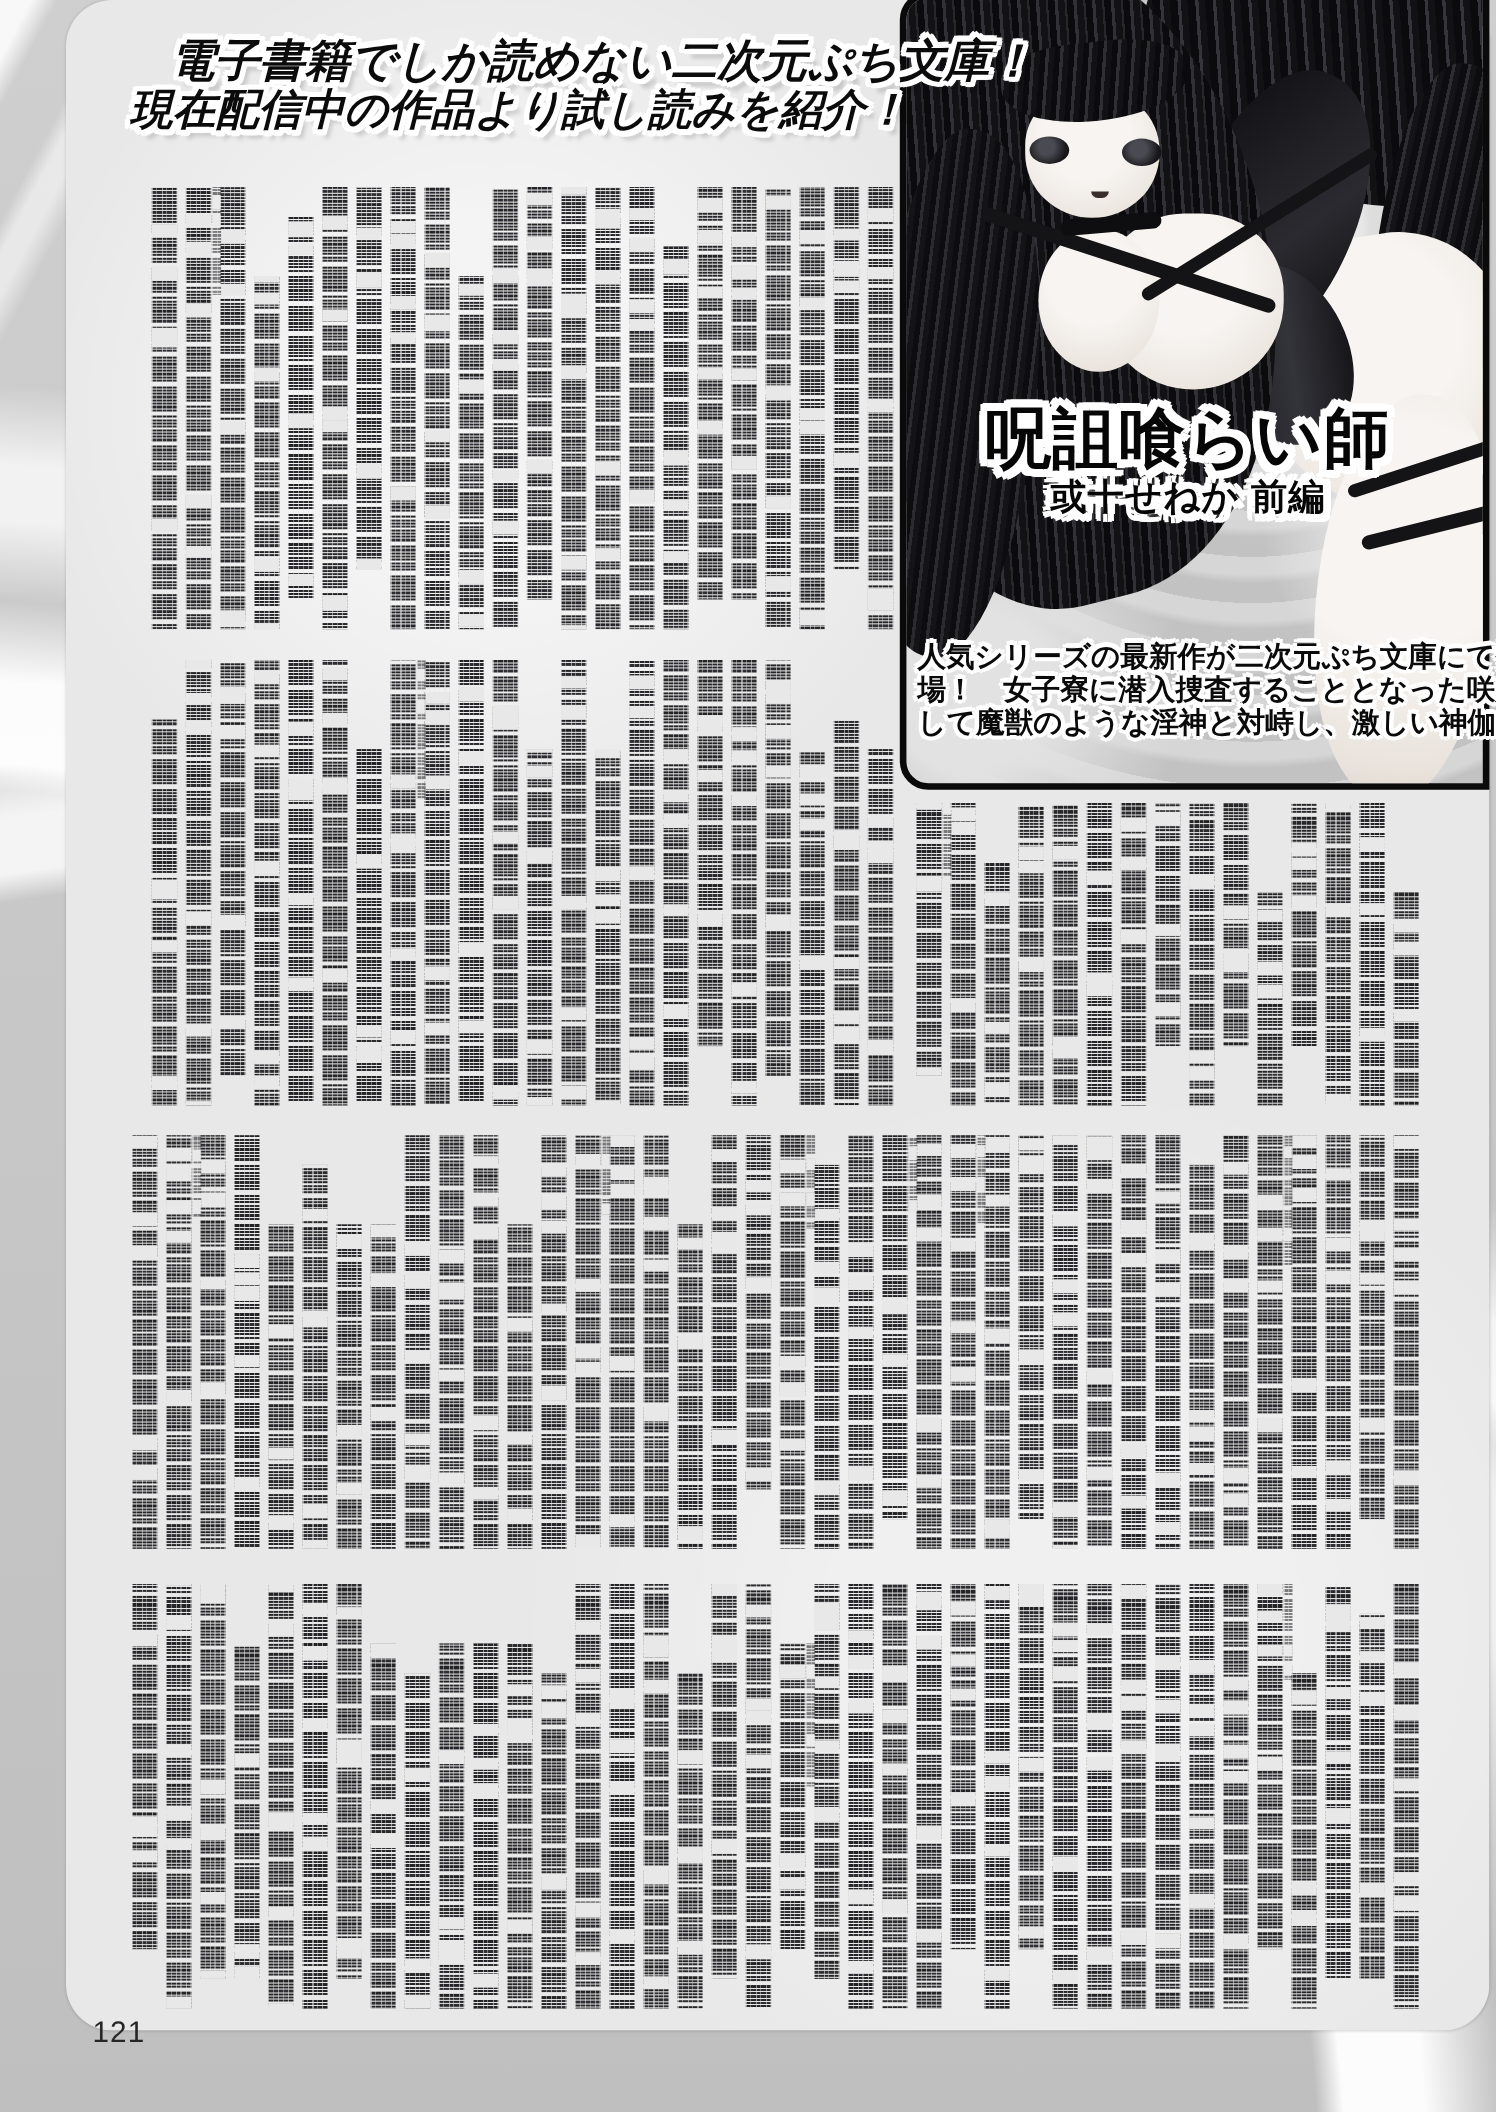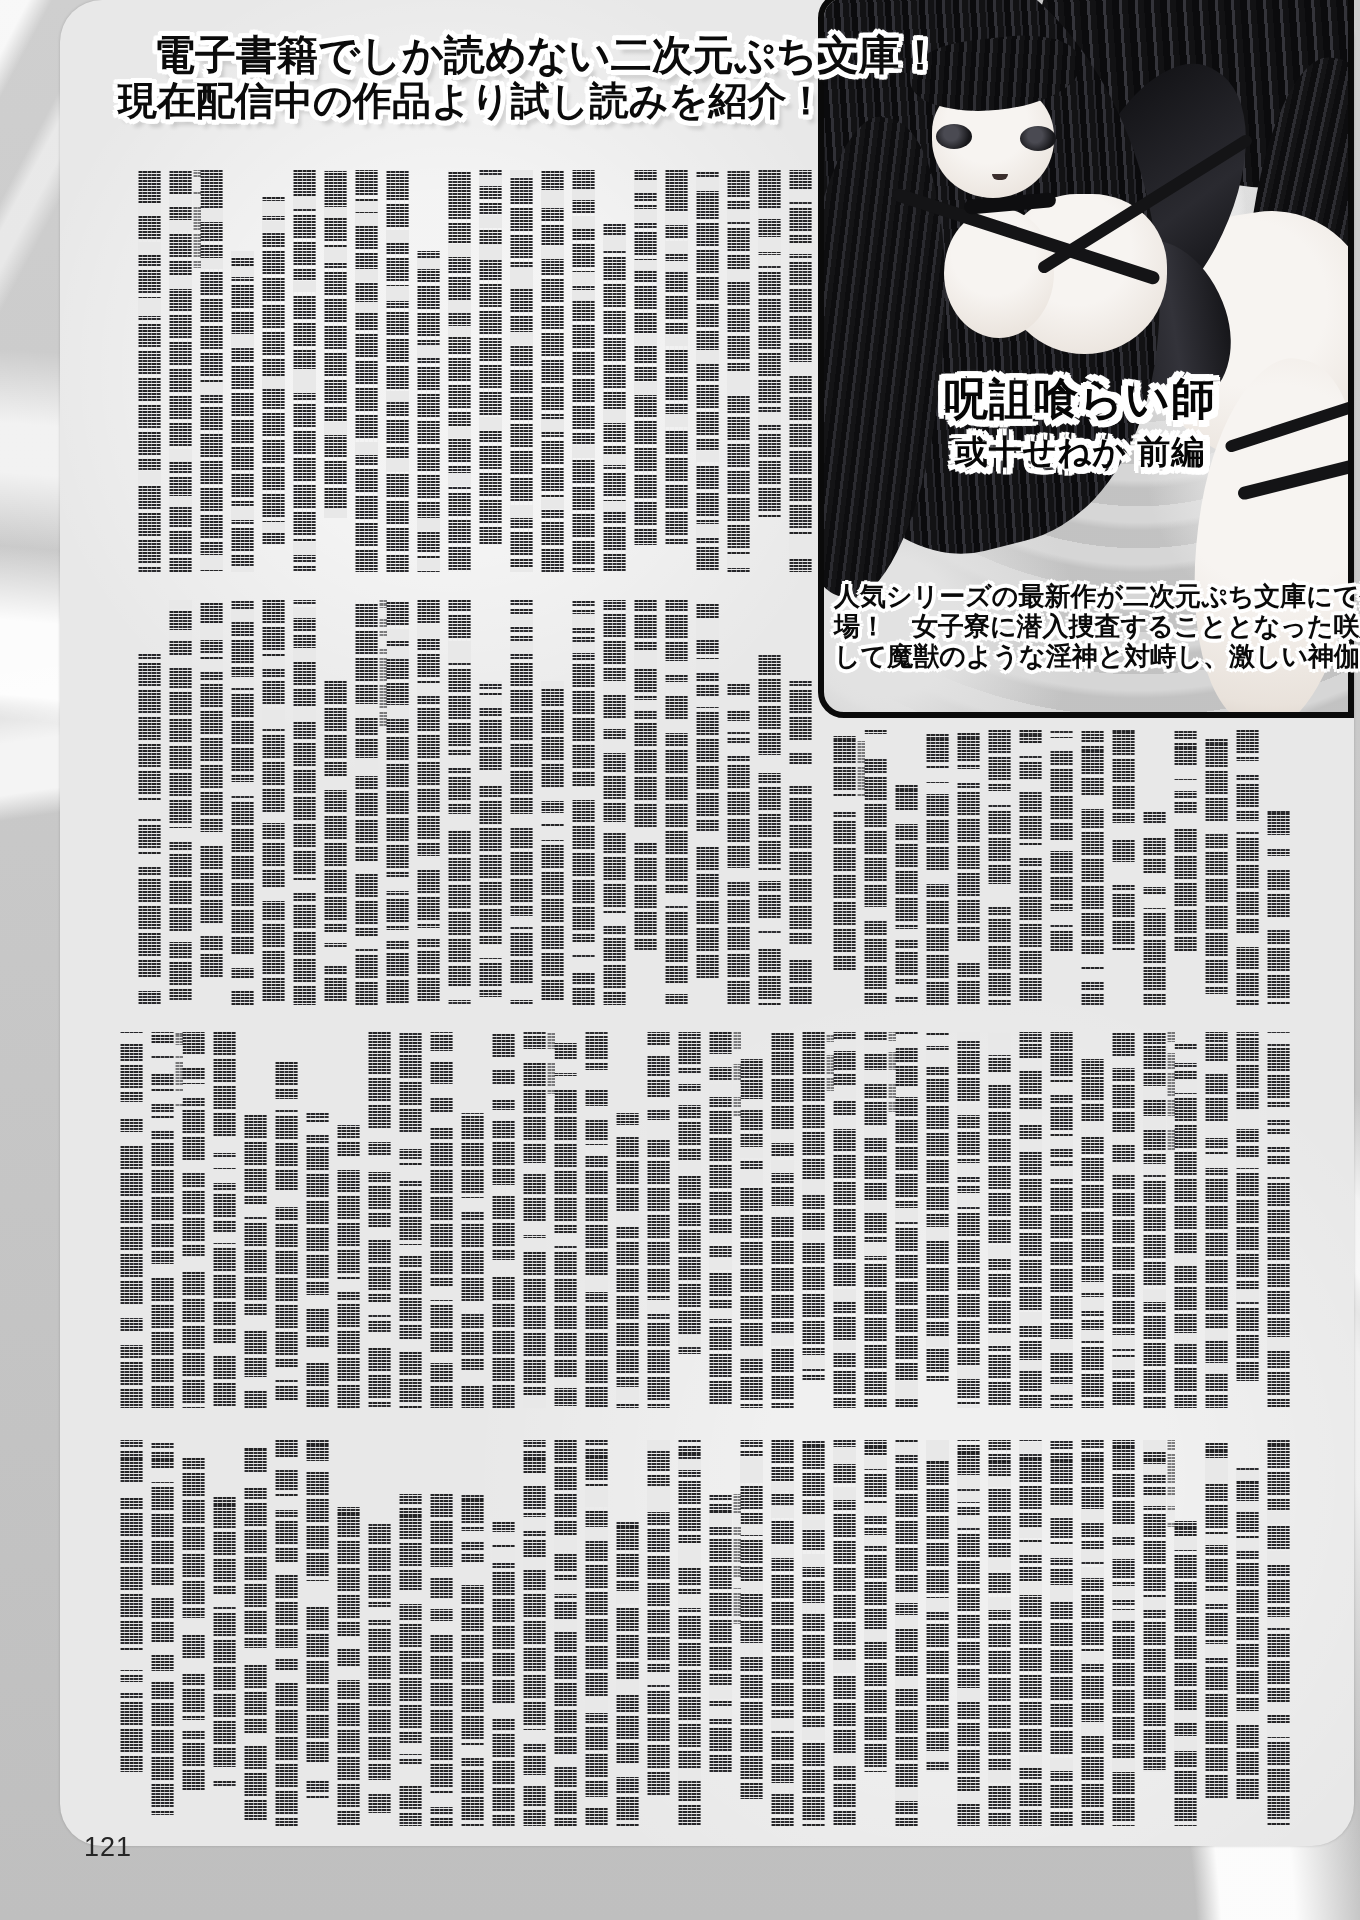--- a/index.html
+++ b/index.html
@@ -25,20 +25,21 @@
   
   .hdr{position:absolute;left:118px;top:32px;z-index:7;color:#0b0b0b;font-weight:bold;white-space:nowrap;}
   .hdr .l1{font-size:41px;line-height:47px;padding-left:36px;}
   .hdr .l2{font-size:39px;line-height:44px;}
   .outl{
     text-shadow:
       -4px -4px 0 #fff, 4px -4px 0 #fff, -4px 4px 0 #fff, 4px 4px 0 #fff,
       -5px 0 0 #fff, 5px 0 0 #fff, 0 -5px 0 #fff, 0 5px 0 #fff,
       -3px -5px 0 #fff, 3px 5px 0 #fff, -5px 3px 0 #fff, 5px -3px 0 #fff,
       0 0 7px rgba(255,255,255,.9), 6px 8px 4px rgba(0,0,0,.18);
+    font-style: italic;
   }
   
   .illust{
     position:absolute;left:818px;top:-8px;width:536px;height:726px;z-index:2;
     border:6px solid #0a0a0a;border-radius:26px 0 0 26px;box-sizing:border-box;
     overflow:hidden;
     background:
       radial-gradient(circle at 86% 10%, #f6f6f6 0 55px, rgba(246,246,246,0) 150px),
       radial-gradient(circle at 65% 40%, #f0f0f0 0 60px, rgba(240,240,240,0) 170px),
       radial-gradient(circle at 92% 66%, #ececec 0 55px, rgba(236,236,236,0) 160px),
@@ -75,21 +76,21 @@
   .mouth{left:168px;top:176px;width:16px;height:6px;border-radius:0 0 10px 10px;background:#3a2e2c;}
   .choker{left:140px;top:198px;width:92px;height:15px;background:#0e0e10;border-radius:8px;transform:rotate(-5deg);}
   .strap{background:#141416;border-radius:7px;}
   .s1{left:62px;top:232px;width:280px;height:13px;transform:rotate(18deg);}
   .s2{left:196px;top:200px;width:250px;height:12px;transform:rotate(-32deg);}
   .ts1{left:398px;top:420px;width:155px;height:12px;transform:rotate(-18deg);}
   .ts2{left:412px;top:472px;width:150px;height:13px;transform:rotate(-14deg);}
   
   .cover-text{position:absolute;z-index:6;color:#060606;font-weight:bold;text-align:center;}
   .tblock{left:824px;top:366px;width:512px;}
-  .t1{font-size:44px;line-height:66px;letter-spacing:1px;white-space:nowrap;}
+  .t1{font-size:60px;line-height:66px;letter-spacing:1px;white-space:nowrap;}
   .t2{font-size:57px;line-height:60px;}
   .t3{font-size:33px;line-height:40px;letter-spacing:1px;}
   .outl-lg{
     text-shadow:
       -6px -6px 0 #fff, 6px -6px 0 #fff, -6px 6px 0 #fff, 6px 6px 0 #fff,
       -7px 0 0 #fff, 7px 0 0 #fff, 0 -7px 0 #fff, 0 7px 0 #fff,
       -4px -7px 0 #fff, 4px 7px 0 #fff, -7px 4px 0 #fff, 7px -4px 0 #fff,
       0 0 9px rgba(255,255,255,.95);
   }
   .credits{

